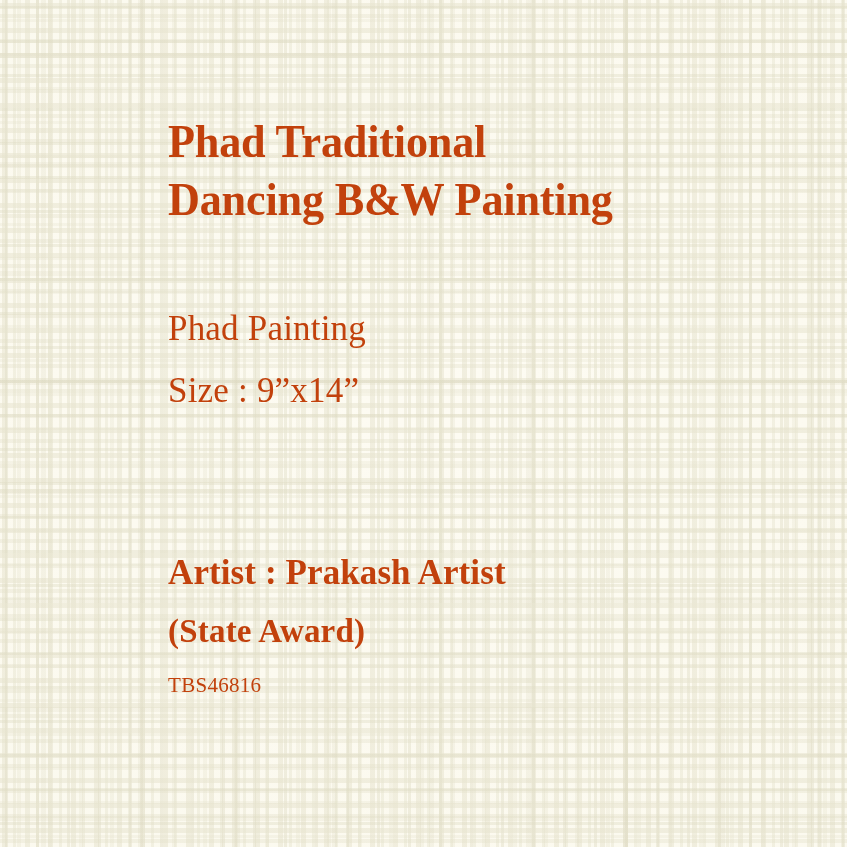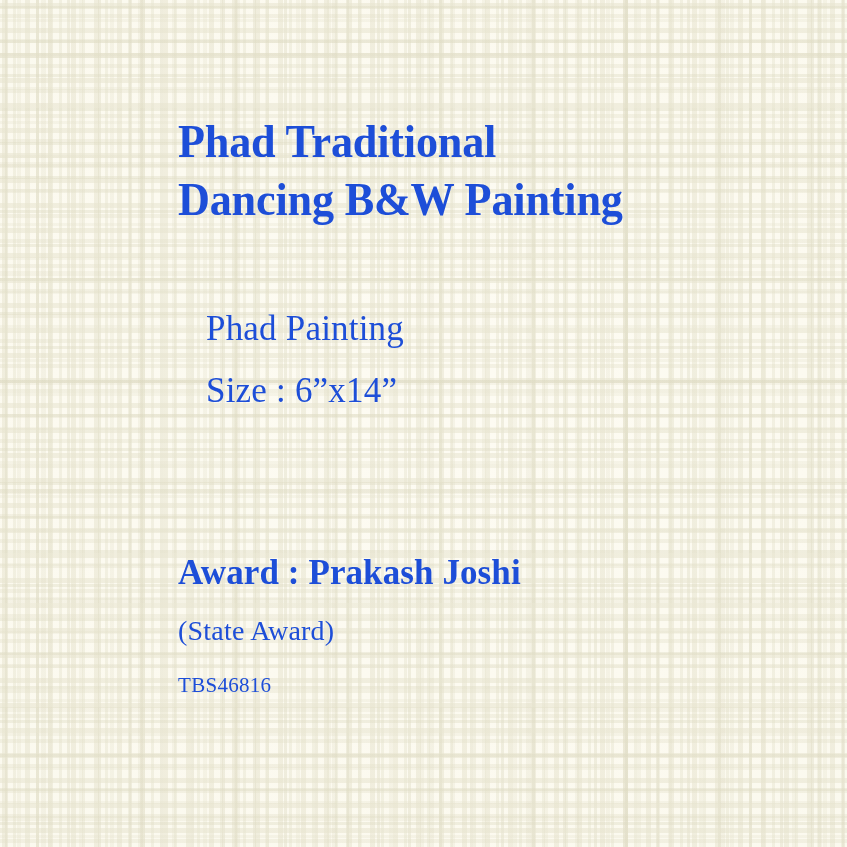--- a/index.html
+++ b/index.html
@@ -119,25 +119,25 @@
       ellipse 95% 80% at 52% 46%,
       rgba(255,253,246,0.55) 0%,
       rgba(255,253,246,0.18) 55%,
       rgba(250,247,234,0.00) 100%
     );
   }
 
   
   .content {
     position: absolute;
-    left: 178px;
+    left: 168px;
     top: 0;
     width: 640px;
     height: 750px;
-    color: #1d4ed8;
+    color: #c2410c;
   }
 
   .title {
     position: absolute;
     top: 112px;
     left: 0;
     width: 620px;
     font-weight: 700;
     font-size: 47px;
     line-height: 58px;
@@ -152,39 +152,38 @@
     top: 298px;
     left: 0;
     width: 620px;
   }
   .detail-line {
     font-weight: 400;
     font-size: 35px;
     line-height: 62px;
     letter-spacing: 0.2px;
     white-space: nowrap;
-    margin-left: 28px;
   }
 
   .artist-block {
     position: absolute;
     top: 545px;
     left: 0;
     width: 620px;
   }
   .artist-name {
     font-weight: 700;
     font-size: 35px;
     line-height: 56px;
     letter-spacing: 0.1px;
     white-space: nowrap;
   }
   .artist-award {
-    font-weight: 400;
-    font-size: 28px;
+    font-weight: 700;
+    font-size: 33px;
     line-height: 60px;
     letter-spacing: 0.2px;
     white-space: nowrap;
   }
   .artist-code {
     font-weight: 400;
     font-size: 21px;
     line-height: 48px;
     letter-spacing: 0.3px;
     white-space: nowrap;
@@ -202,23 +201,23 @@
   <div class="weave weave-h2"></div>
   <div class="weave weave-slub"></div>
 
   <div class="content">
 
     <div class="title"><span>Phad Traditional</span>
 <span>Dancing B&amp;W Painting</span></div>
 
     <div class="detail-block">
       <div class="detail-line">Phad Painting</div>
-      <div class="detail-line">Size : 6”x14”</div>
+      <div class="detail-line">Size : 9”x14”</div>
     </div>
 
     <div class="artist-block">
-      <div class="artist-name">Award : Prakash Joshi</div>
+      <div class="artist-name">Artist : Prakash Artist</div>
       <div class="artist-award">(State Award)</div>
       <div class="artist-code">TBS46816</div>
     </div>
 
   </div>
 </div>
 
 </body></html>

